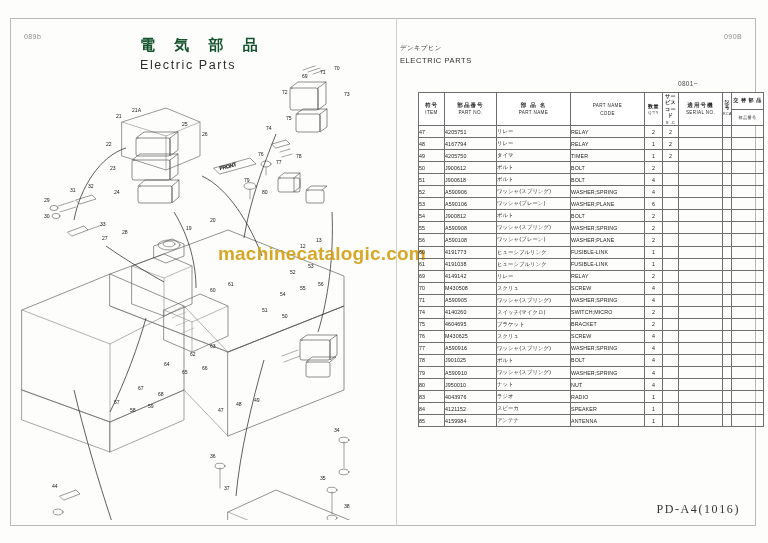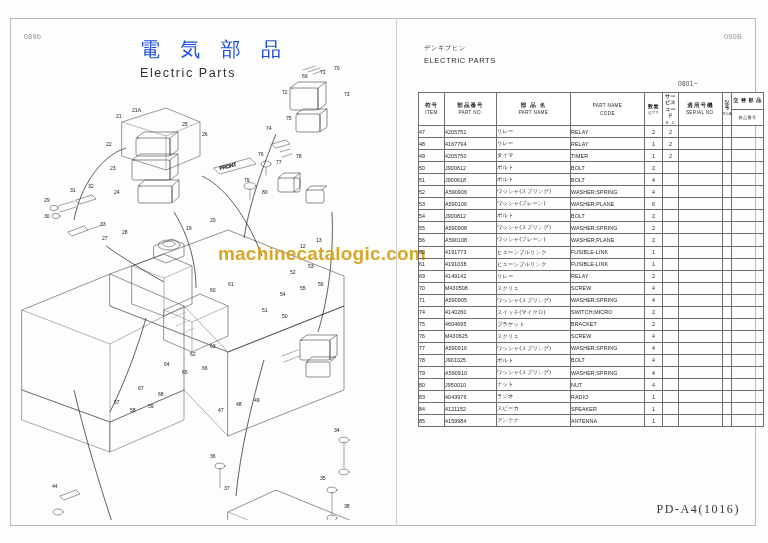--- a/index.html
+++ b/index.html
@@ -36,23 +36,23 @@
 
   
   .left-folio {
     position: absolute; left: 24px; top: 33px;
     font-size: 7px; color: #8d8d8d; letter-spacing: .4px;
   }
   .title-block {
     position: absolute; left: 140px; top: 36px;
   }
   .title-ja {
-    font-size: 20px; letter-spacing: 7px; color: #1d4ed8;
+    font-size: 15px; letter-spacing: 7px; color: #14532d;
     font-family: "DejaVu Sans", sans-serif;
-    font-weight: 400;
+    font-weight: 700;
   }
   .title-en {
     font-size: 12.5px; letter-spacing: 1.6px; color: #2f2f2f;
     margin-top: 3px; font-family: "Liberation Sans", sans-serif;
   }
 
   
   .plate {
     position: absolute; left: 14px; top: 60px;
     width: 380px; height: 460px;
@@ -71,21 +71,21 @@
     pointer-events: none;
     white-space: nowrap;
   }
 
   
   .right-folio {
     position: absolute; right: 26px; top: 33px;
     font-size: 7px; color: #8d8d8d; letter-spacing: .4px;
   }
   .rhead {
-    position: absolute; left: 424px; top: 44px;
+    position: absolute; left: 400px; top: 44px;
   }
   .rhead .ja {
     font-size: 6.5px; color: #3b3b3b; letter-spacing: .3px;
     font-family: "DejaVu Sans", sans-serif;
   }
   .rhead .en {
     font-size: 7.5px; color: #2e2e2e; letter-spacing: .6px;
     margin-top: 3px;
   }
   .serial-note {

